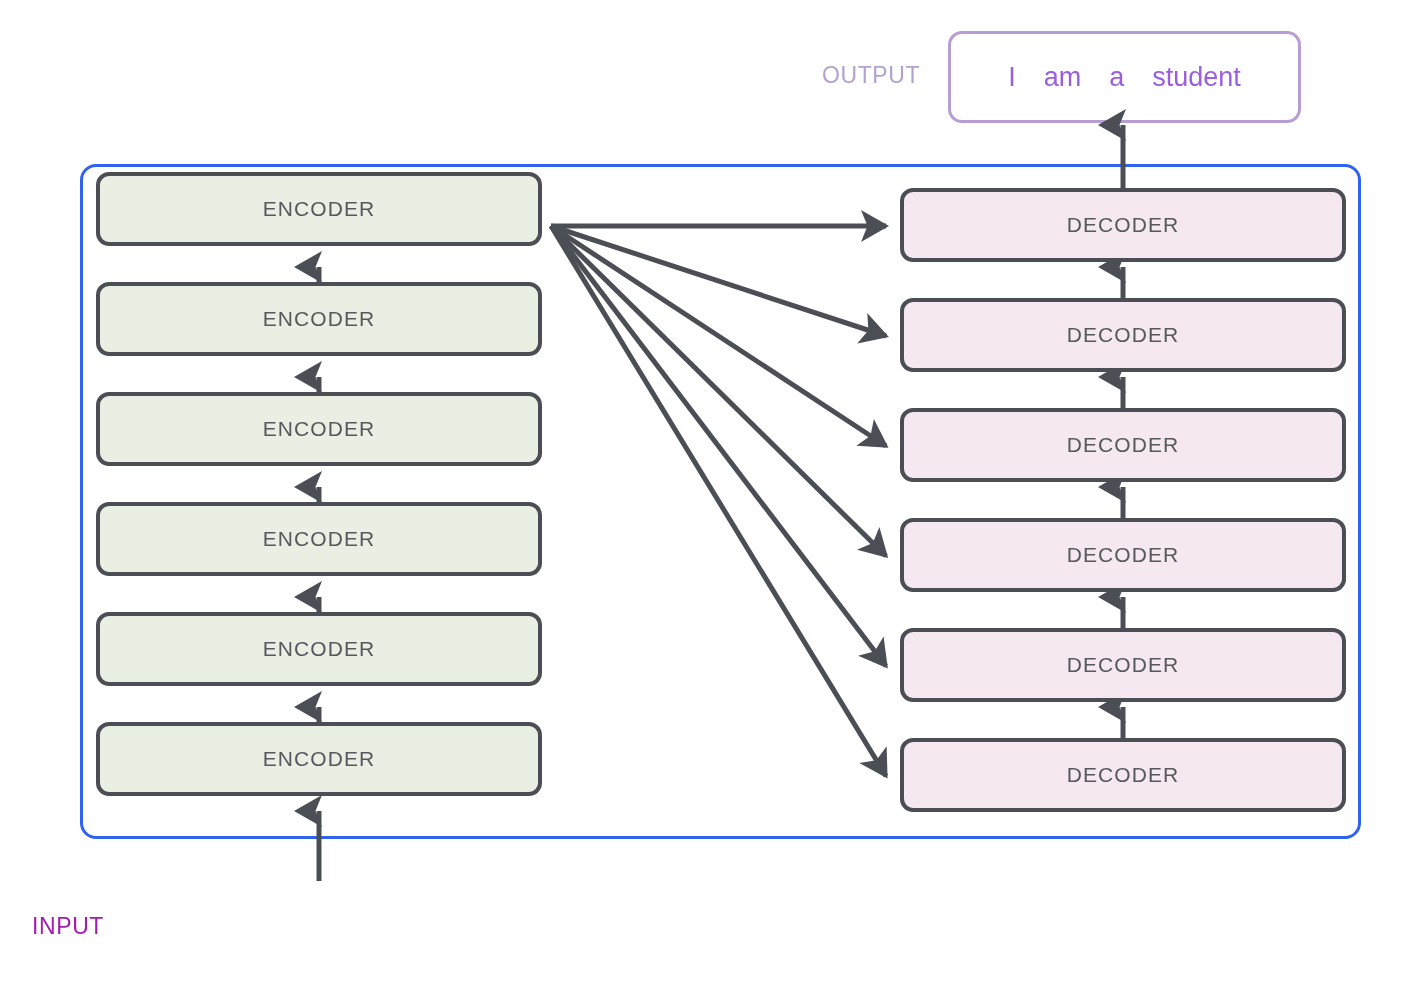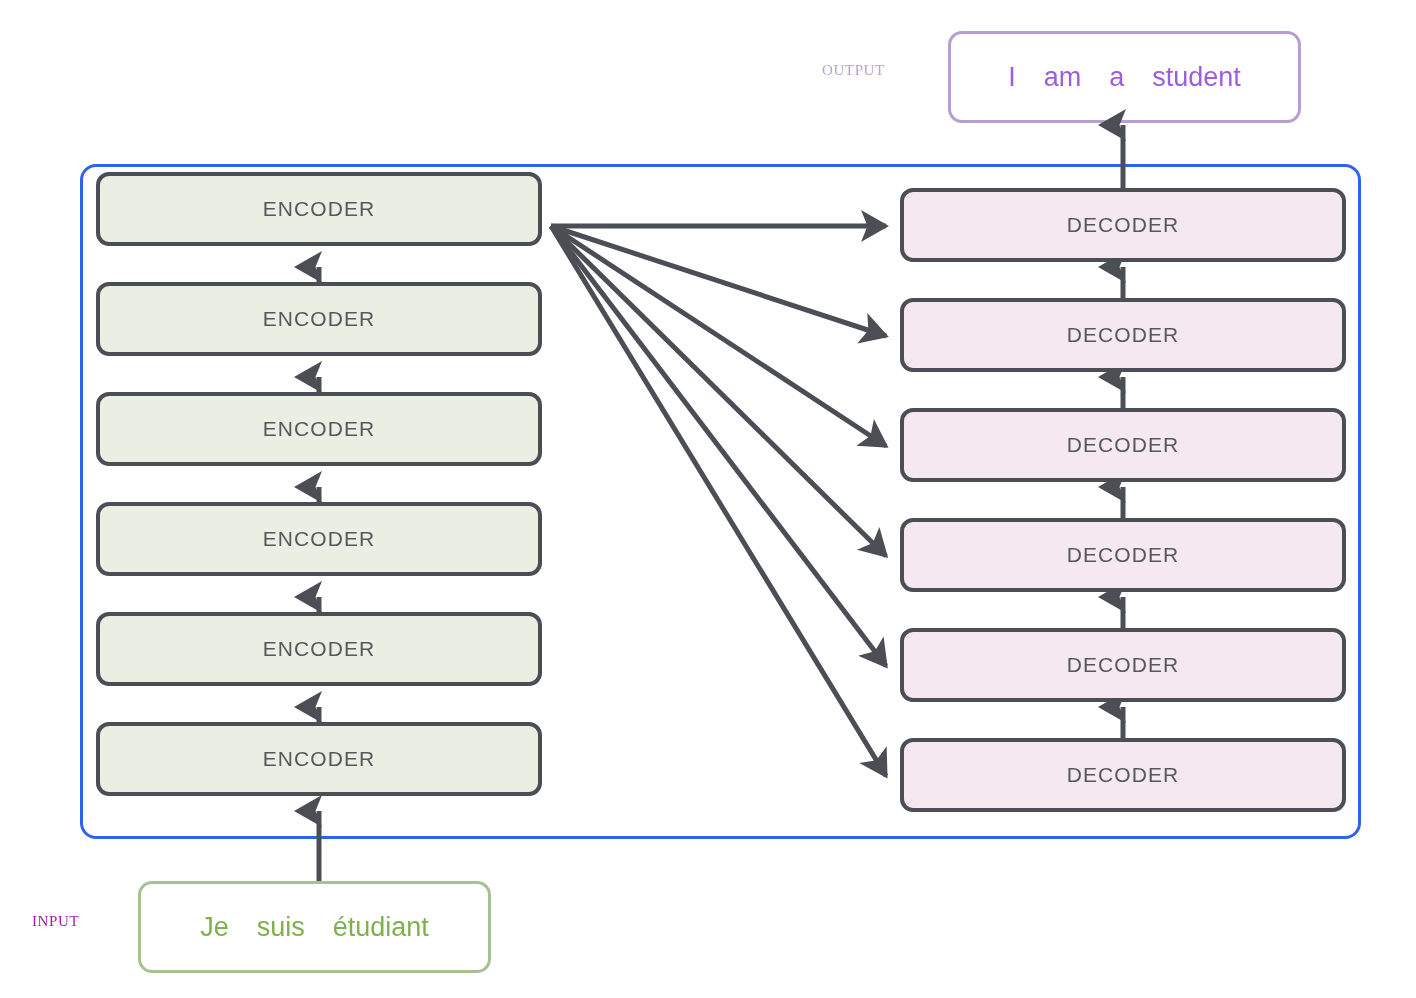--- a/index.html
+++ b/index.html
@@ -14,25 +14,24 @@
     position: relative;
     width: 1416px;
     height: 998px;
     background: #ffffff;
     overflow: hidden;
   }
 
   
   .io-label {
     position: absolute;
-    font-size: 15px;
+    font-size: 23px;
     letter-spacing: 0.6px;
     font-weight: 400;
     white-space: nowrap;
-    font-family: Liberation Serif, serif;
   }
   #output-label {
     left: 822px;
     top: 62px;
     color: #b3a2cf;
   }
   #input-label {
     left: 32px;
     top: 913px;
     color: #a21caf;
@@ -238,21 +237,14 @@
       <line x1="551" y1="226" x2="886" y2="336" marker-end="url(#head-fan)"></line>
       <line x1="551" y1="226" x2="886" y2="446" marker-end="url(#head-fan)"></line>
       <line x1="551" y1="226" x2="886" y2="556" marker-end="url(#head-fan)"></line>
       <line x1="551" y1="226" x2="886" y2="666" marker-end="url(#head-fan)"></line>
       <line x1="551" y1="226" x2="886" y2="776" marker-end="url(#head-fan)"></line>
     </g>
   </svg>
 
   <div class="io-label" id="input-label">INPUT</div>
 
-  <div class="io-box" id="input-box">
-    <div class="token-row">
-      <span class="token">Je</span>
-      <span class="token">suis</span>
-      <span class="token">étudiant</span>
-    </div>
-  </div>
 
 </div>
 
 </body></html>

